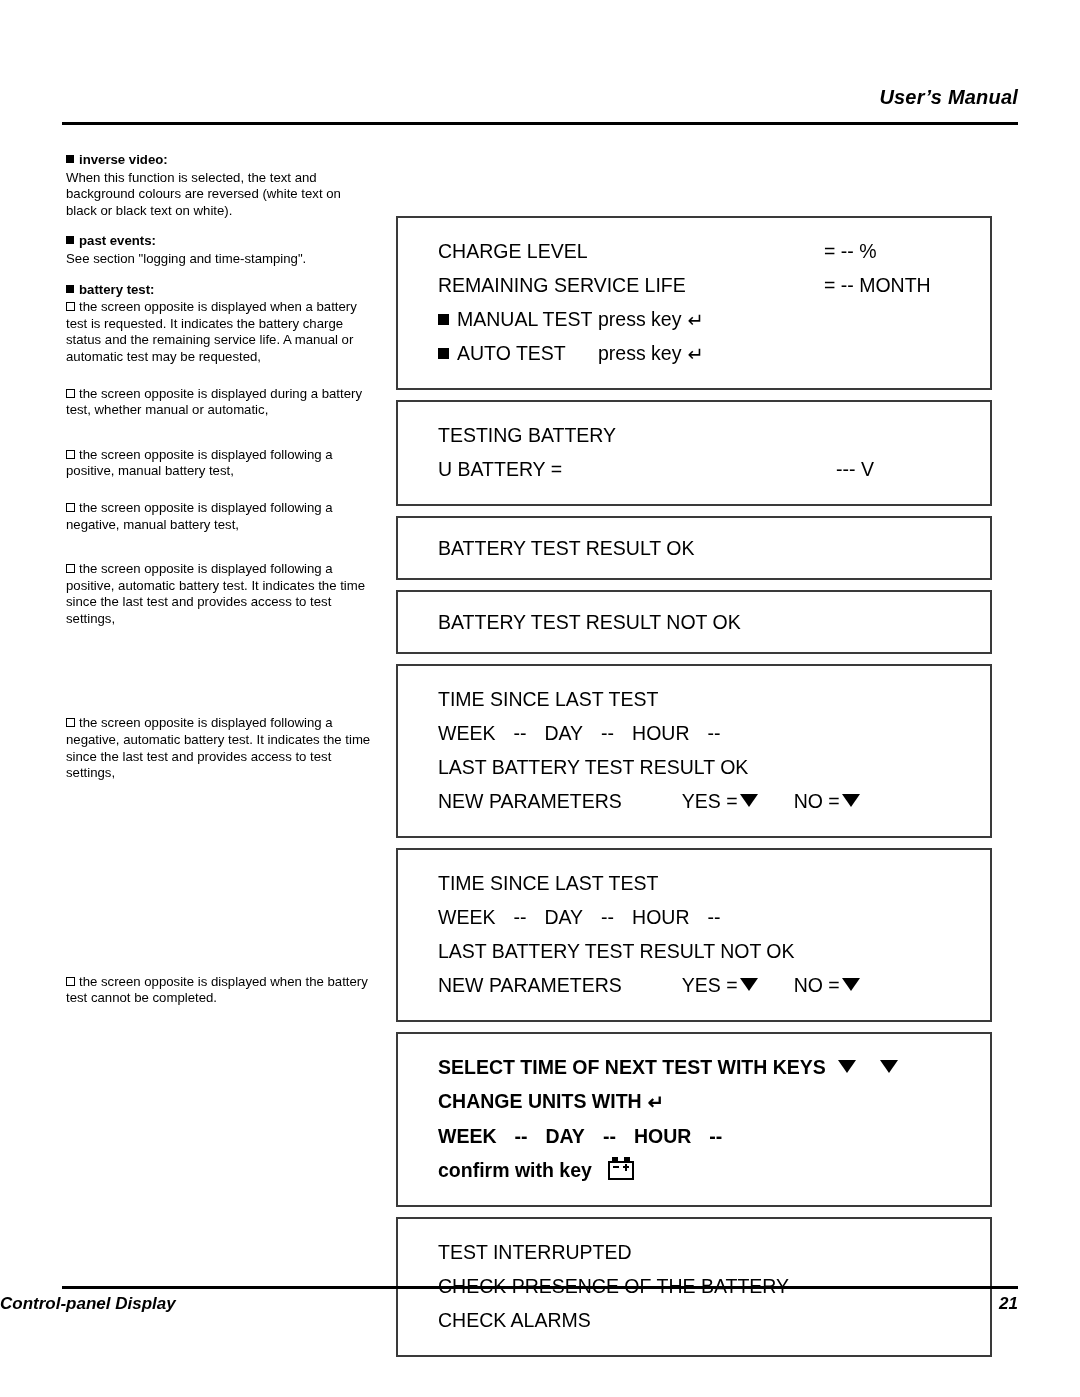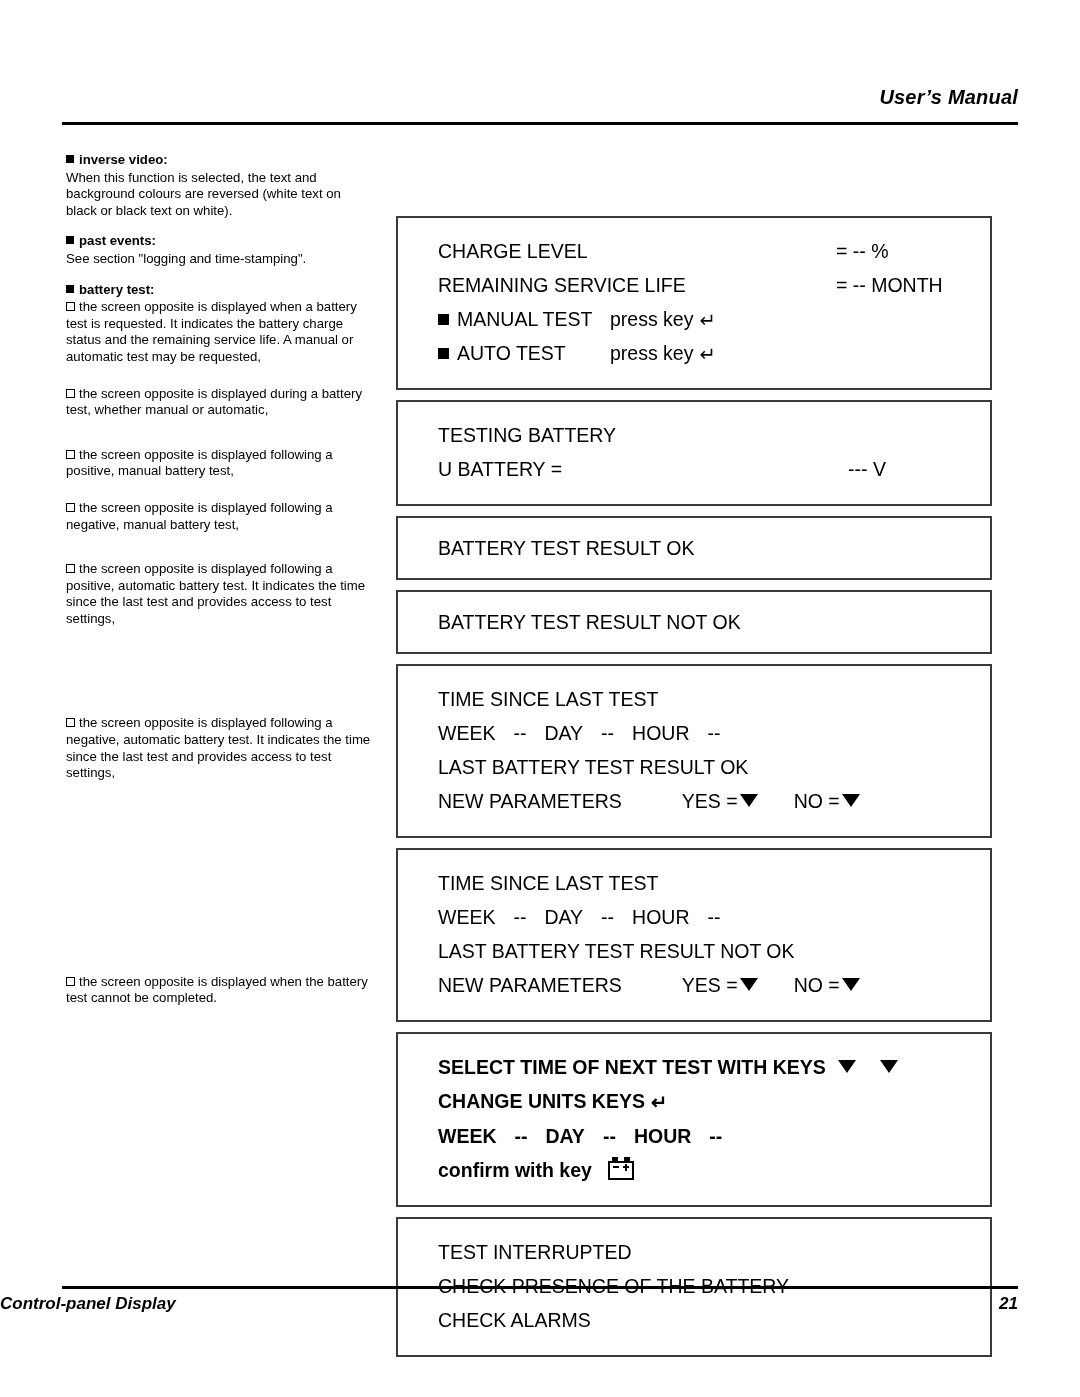--- a/index.html
+++ b/index.html
@@ -87,23 +87,22 @@
     box-sizing: border-box;
     width: 100%;
     margin-bottom: 10px;
     padding: 14px 0 14px 0;
   }
   .panel.tight { padding: 13px 0 13px 0; }
   .prow {
     position: relative;
     font-size: 19.5px;
     line-height: 34px;
-    padding-left: 28px;
+    padding-left: 40px;
     white-space: nowrap;
-    margin-left: 12px;
   }
   .prow .label { display: inline; }
   .prow .value {
     position: absolute;
     left: 426px;
     top: 0;
   }
   .prow .value.v2 { left: 438px; }
   .bullet-sq {
     display: inline-block;
@@ -348,21 +347,21 @@
     <div class="prow">
       <span class="label">NEW PARAMETERS</span><span class="yn"><span>YES =</span><span class="tri"></span></span><span class="yn2"><span>NO =</span><span class="tri"></span></span>
     </div>
   </div>
 
   <div class="panel" style="padding:16px 0 18px 0;font-weight:bold;">
     <div class="prow">
       <span class="label">SELECT TIME OF NEXT TEST WITH KEYS</span><span class="tri keys-tri"></span><span class="tri keys-tri2"></span>
     </div>
     <div class="prow">
-      <span class="label">CHANGE UNITS KEYS</span><span class="enter-key">↵</span>
+      <span class="label">CHANGE UNITS WITH</span><span class="enter-key">↵</span>
     </div>
     <div class="prow">
       <span>WEEK</span><span class="sp-mid"></span><span>--</span><span class="sp-mid"></span><span>DAY</span><span class="sp-mid"></span><span>--</span><span class="sp-mid"></span><span>HOUR</span><span class="sp-mid"></span><span>--</span>
     </div>
     <div class="prow lower">
       <span class="label">confirm with key</span><span class="batt-icon"><span class="batt-minus"></span><span class="batt-plus-h"></span><span class="batt-plus-v"></span></span>
     </div>
   </div>
 
   <div class="panel" style="padding:16px 0 18px 0;">

